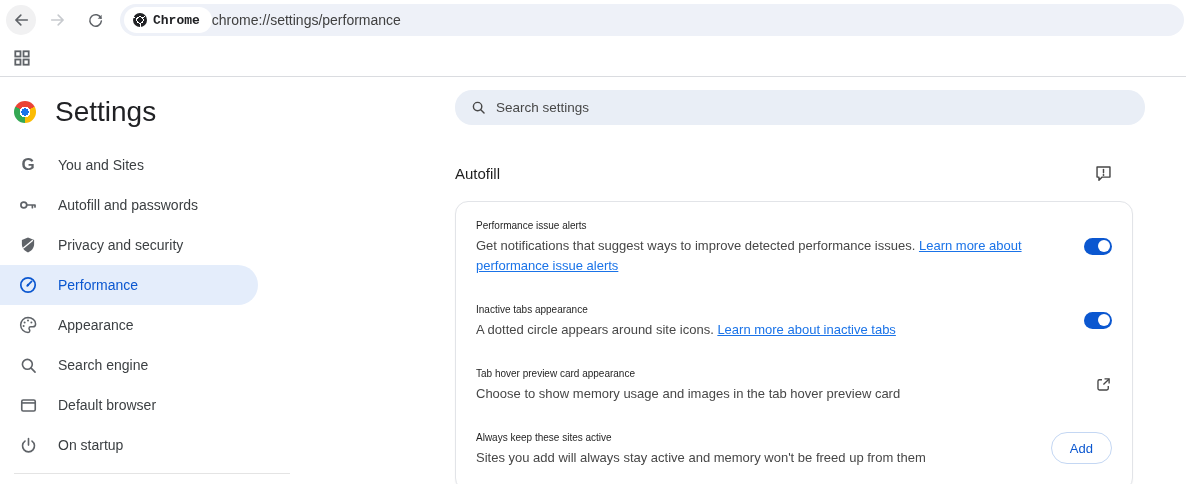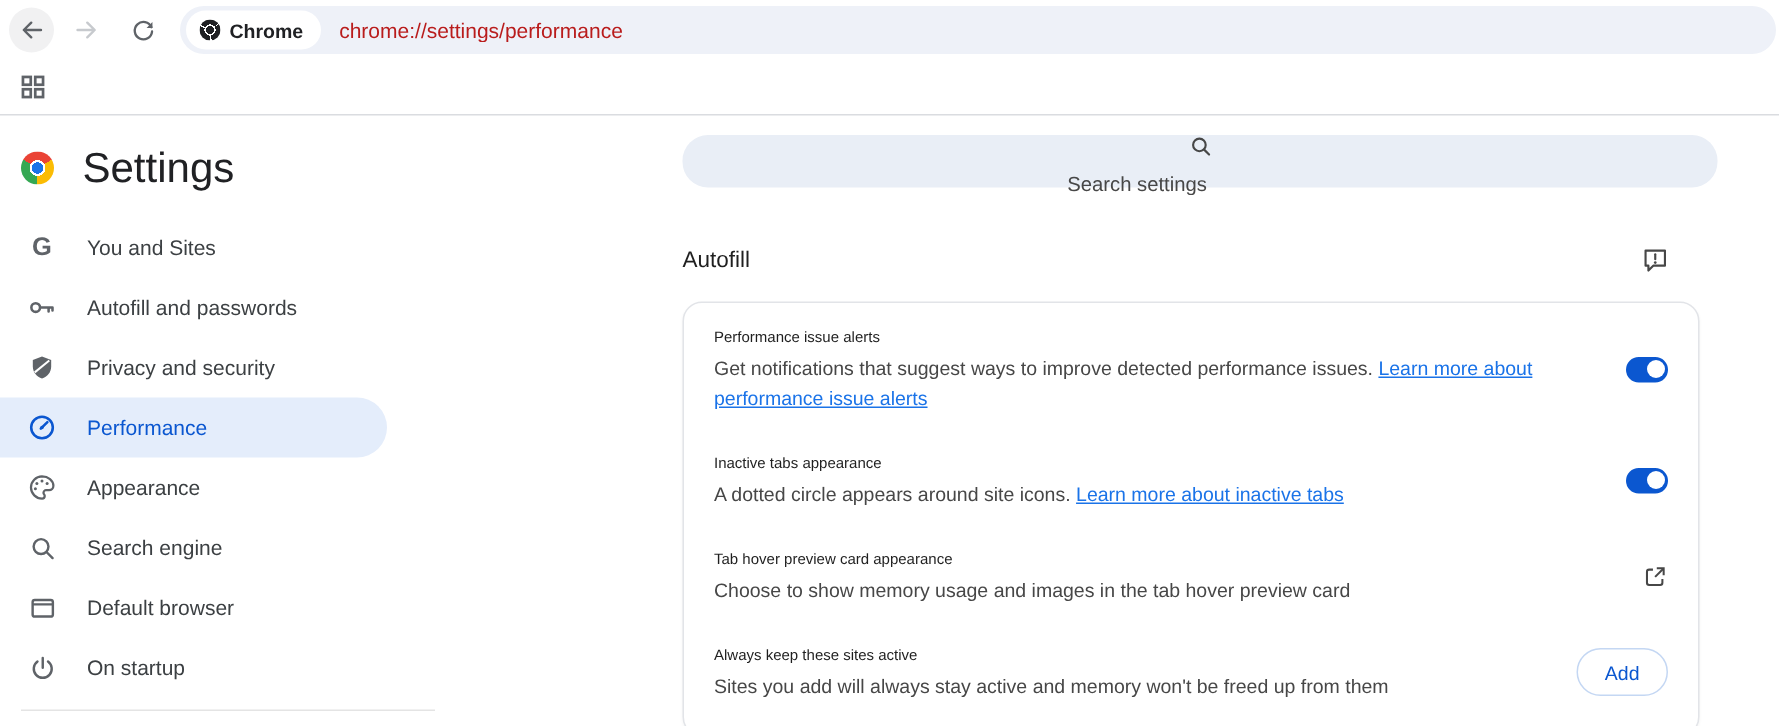--- a/index.html
+++ b/index.html
@@ -6,27 +6,27 @@
   html,body { background:#fff; }
   body { font-family:"Liberation Sans", sans-serif; color:#202124; }
   .screen { position:relative; width:1186px; height:484px; overflow:hidden; background:#fff; }
 
   
   .toolbar { height:40px; display:flex; align-items:center; padding-left:6px; }
   .nav-btn { width:30px; height:30px; border-radius:50%; display:flex; align-items:center; justify-content:center; flex:none; cursor:pointer; }
   .nav-btn.back { background:#f1f1f2; }
   .nav-btn + .nav-btn { margin-left:7px; }
   .omnibox { flex:1; height:32px; margin:0 2px 0 10px; background:#eef1f8; border-radius:16px; display:flex; align-items:center; padding:0 12px 0 4px; min-width:0; }
-  .chrome-badge { height:26px; background:#fff; border-radius:13px; display:flex; align-items:center; gap:6px; padding:0 12px 0 9px; flex:none; cursor:pointer; }
+  .chrome-badge { height:26px; background:#fff; border-radius:13px; display:flex; align-items:center; gap:6px; padding:0 12px 0 9px; flex:none; cursor:pointer;font-family:Liberation Mono, monospace; }
   .chrome-badge .glyph { width:14px; height:14px; border-radius:50%; flex:none;
     background:
       radial-gradient(circle, #202124 0 26%, #ffffff 26% 38%, rgba(0,0,0,0) 38%),
       conic-gradient(from 57deg, #202124 0 114deg, #ffffff 114deg 122deg, #202124 122deg 234deg, #ffffff 234deg 242deg, #202124 242deg 354deg, #ffffff 354deg 360deg); }
   .chrome-badge .txt { font-size:13px; font-weight:700; color:#202124; }
-  .url-text { margin-left:12px; font-size:14px; color:#b91c1c; white-space:nowrap; overflow:hidden; }
+  .url-text { font-size:14px; color:#404040; white-space:nowrap; overflow:hidden; }
   .bookmarks-bar { height:37px; display:flex; align-items:center; padding-left:8px; border-bottom:1px solid #dadce0; }
   .apps-btn { width:28px; height:28px; display:flex; align-items:center; justify-content:center; cursor:pointer; }
 
   
   .content { display:flex; height:407px; }
   .sidebar { width:258px; flex:none; padding-top:16px; }
   .sb-header { display:flex; align-items:center; gap:19px; padding-left:14px; height:38px; }
   .sb-logo { width:22px; height:22px; border-radius:50%; flex:none;
     background:
       radial-gradient(circle, #1a73e8 0 24%, #ffffff 24% 34%, rgba(0,0,0,0) 34%),
@@ -36,21 +36,21 @@
   .nav-item { height:40px; display:flex; align-items:center; gap:20px; padding-left:18px; font-size:14px; font-weight:500; color:#3c4043; cursor:pointer; }
   .nav-item .ic { width:20px; height:20px; flex:none; display:flex; align-items:center; justify-content:center; color:#5f6368; }
   .nav-item.selected { background:#e4edfb; border-radius:0 20px 20px 0; color:#0b57d0; }
   .nav-item.selected .ic { color:#0b57d0; }
   .g-glyph { font-size:17px; font-weight:700; line-height:20px; }
   .sb-divider { margin:8px 0 0 14px; width:276px; border-top:1px solid #e4e4e4; }
 
   
   .main { flex:1; min-width:0; }
   .main-inner { margin-left:197px; width:690px; }
-  .searchbar { margin-top:13px; height:35px; border-radius:17px; background:#e9eef6; display:flex; align-items:center; gap:10px; padding:0 16px; color:#474747;flex-direction:column; }
+  .searchbar { margin-top:13px; height:35px; border-radius:17px; background:#e9eef6; display:flex; align-items:center; gap:10px; padding:0 16px; color:#474747; }
   .searchbar input { flex:1; border:none; outline:none; background:transparent; font-family:inherit; font-size:13.5px; color:#202124; }
   .searchbar input::placeholder { color:#474747; opacity:1; }
   .section-head { margin-top:38px; width:678px; height:20px; display:flex; align-items:center; justify-content:space-between; padding-right:20px; }
   .section-title { font-size:15px; color:#1f1f1f; }
   .icon-btn { background:none; border:none; padding:0; display:flex; align-items:center; justify-content:center; cursor:pointer; }
 
   .card { margin-top:18px; width:678px; background:#fff; border:1px solid #e2e4e8; border-radius:13px; box-shadow:0 1px 2px rgba(0,0,0,0.04); padding:2px 0 10px; }
   .row { display:flex; align-items:center; padding:12px 20px; }
   .row-text { flex:1; min-width:0; padding-right:34px; }
   .row-title { font-size:10px; color:#1f1f1f; line-height:20px; }

